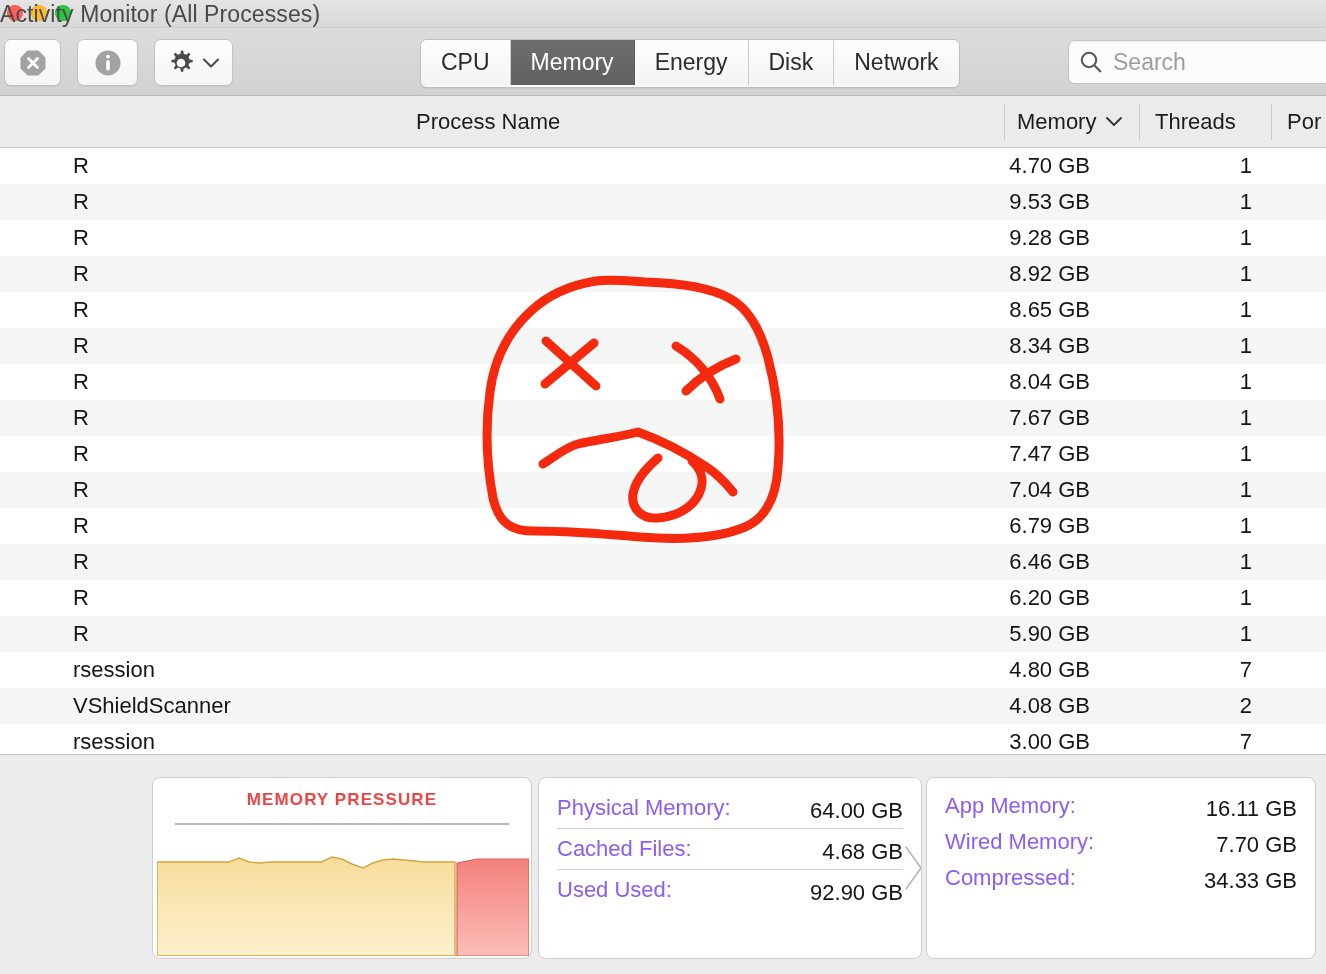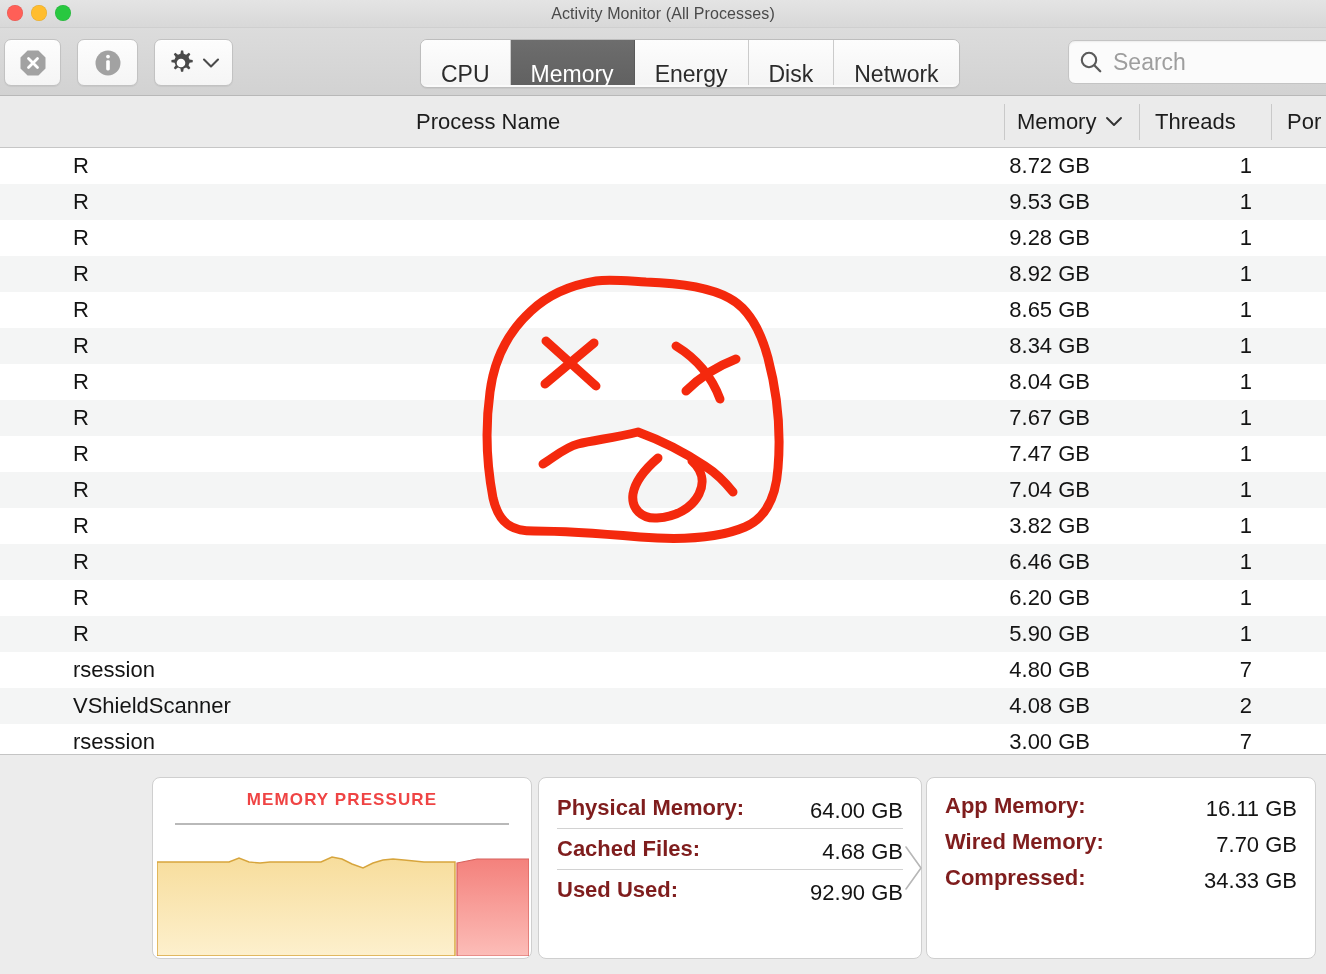--- a/index.html
+++ b/index.html
@@ -50,22 +50,22 @@
   .light.close  { background: #ff5f57; box-shadow: inset 0 0 0 0.5px rgba(0,0,0,.10); }
   .light.min    { background: #ffbd2e; box-shadow: inset 0 0 0 0.5px rgba(0,0,0,.10); }
   .light.zoom   { background: #28c840; box-shadow: inset 0 0 0 0.5px rgba(0,0,0,.10); }
 
   .window-title {
     position: absolute;
     left: 0; right: 0;
     top: 0;
     height: 28px;
     line-height: 28px;
-    text-align: center;
-    font-size: 16px;
+    text-align: left;
+    font-size: 23px;
     color: #4a4a4a;
     letter-spacing: .1px;
   }
 
   
   .toolbar {
     position: absolute;
     left: 0; top: 28px;
     width: 1326px;
     height: 68px;
@@ -105,21 +105,21 @@
     display: flex;
     border: 1px solid #bdbdbd;
     border-radius: 7px;
     overflow: hidden;
     background: #fafafa;
     box-shadow: 0 1px 1px rgba(0,0,0,.06);
   }
   .seg {
     height: 45px;
     line-height: 45px;
-    padding: 12px 20px;
+    padding: 0 20px;
     font-size: 23px;
     color: #2b2b2b;
     background: linear-gradient(to bottom, #fdfdfd 0%, #f4f4f4 100%);
     border-right: 1px solid #cbcbcb;
     text-align: center;
     box-sizing: border-box;
     white-space: nowrap;
   }
   .seg:last-child { border-right: none; }
   .seg.active {
@@ -288,22 +288,21 @@
   .stat-row {
     position: relative;
     height: 40px;
     line-height: 40px;
     border-bottom: 1px solid #d2d2d2;
     white-space: nowrap;
   }
   .stat-row:last-child { border-bottom: none; }
   .stat-label {
     font-size: 22px;
-    color: #7f1d1d;
-    font-weight: bold;
+    color: #8b5cf6;
   }
   .stat-value {
     position: absolute;
     right: 0;
     top: 3px;
     font-size: 22px;
     color: #141414;
   }
 
   .stat-rows.plain .stat-row { border-bottom: none; height: 36px; line-height: 36px; }
@@ -396,21 +395,21 @@
     </div>
     <div class="ch-divider ch-div-2"></div>
     <div class="ch ch-threads">Threads</div>
     <div class="ch-divider ch-div-3"></div>
     <div class="ch ch-ports">Por</div>
   </div>
 
   <div class="table" id="process-table">
       <div class="row odd">
         <div class="cell c-name">R</div>
-        <div class="cell c-mem">8.72 GB</div>
+        <div class="cell c-mem">4.70 GB</div>
         <div class="cell c-thr">1</div>
       </div>
       <div class="row even">
         <div class="cell c-name">R</div>
         <div class="cell c-mem">9.53 GB</div>
         <div class="cell c-thr">1</div>
       </div>
       <div class="row odd">
         <div class="cell c-name">R</div>
         <div class="cell c-mem">9.28 GB</div>
@@ -446,21 +445,21 @@
         <div class="cell c-mem">7.47 GB</div>
         <div class="cell c-thr">1</div>
       </div>
       <div class="row even">
         <div class="cell c-name">R</div>
         <div class="cell c-mem">7.04 GB</div>
         <div class="cell c-thr">1</div>
       </div>
       <div class="row odd">
         <div class="cell c-name">R</div>
-        <div class="cell c-mem">3.82 GB</div>
+        <div class="cell c-mem">6.79 GB</div>
         <div class="cell c-thr">1</div>
       </div>
       <div class="row even">
         <div class="cell c-name">R</div>
         <div class="cell c-mem">6.46 GB</div>
         <div class="cell c-thr">1</div>
       </div>
       <div class="row odd">
         <div class="cell c-name">R</div>
         <div class="cell c-mem">6.20 GB</div>

